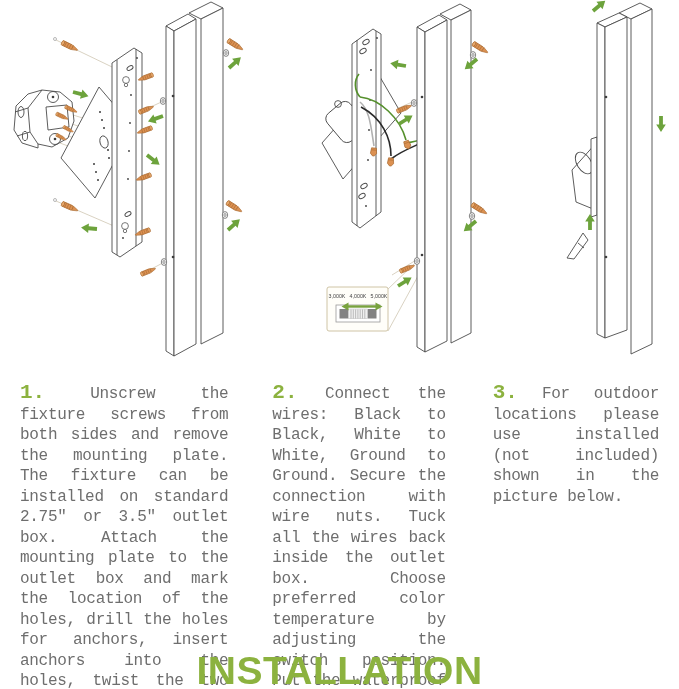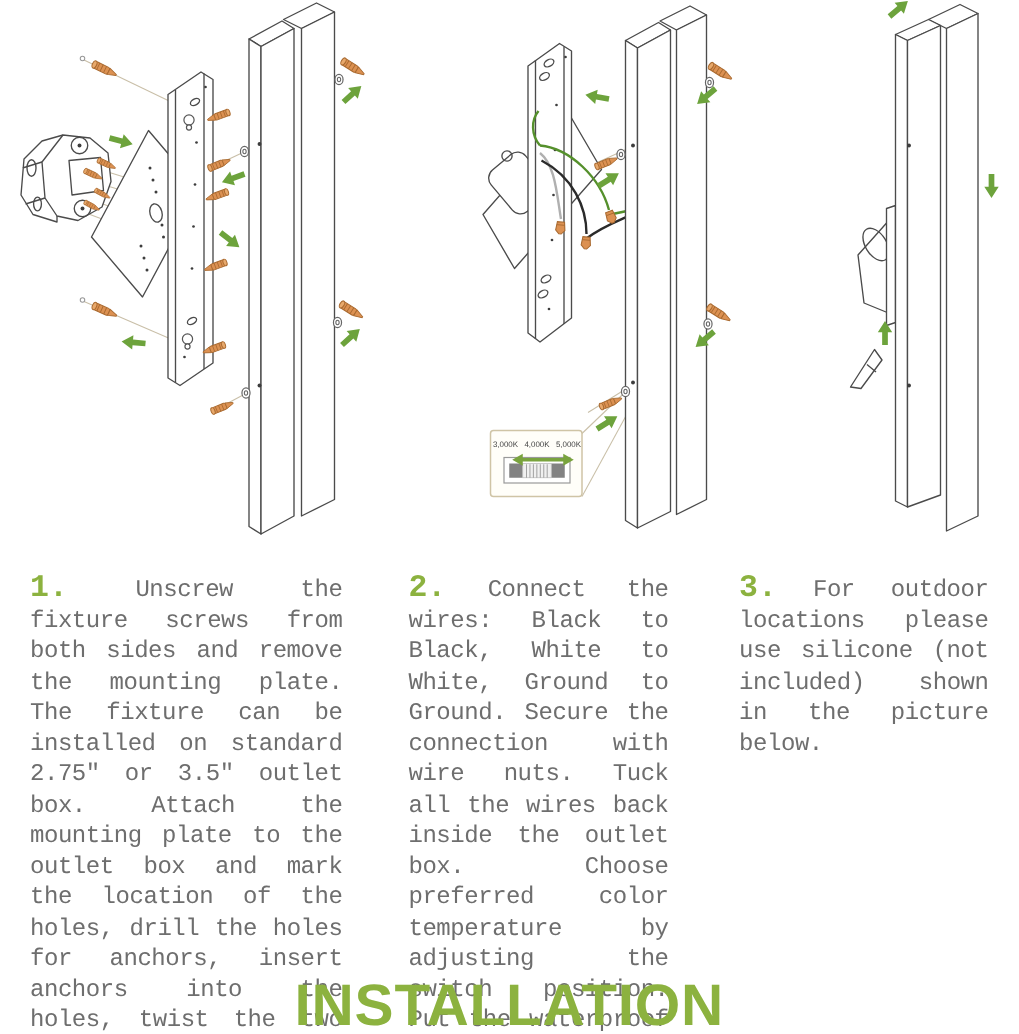--- a/index.html
+++ b/index.html
@@ -258,17 +258,17 @@
 
       <use href="#arr" transform="translate(113,11) rotate(-40)"></use>
       <use href="#arr" transform="translate(181,116) rotate(90)"></use>
       <use href="#arr" transform="translate(110,230) rotate(-90)"></use>
     </svg>
   </div>
 
   <div class="steps">
     <p class="step step1"><span class="num">1.</span> <span>Unscrew the fixture screws from both sides and remove the mounting plate. The fixture can be installed on standard 2.75" or 3.5" outlet box. Attach the mounting plate to the outlet box and mark the location of the holes, drill the holes for anchors, insert anchors into the holes, twist the two self-tapping screws. Cover the outlet box with the decorative plate, attach the mounting plate using mounting screws, and tighten self-tapping screws.</span></p>
     <p class="step step2"><span class="num">2.</span> <span>Connect the wires: Black to Black, White to White, Ground to Ground. Secure the connection with wire nuts. Tuck all the wires back inside the outlet box. Choose preferred color temperature by adjusting the switch position. Put the waterproof gasket on each fixture screw. Place the wall sconce on the mounting plate and secure it using fixture screws.</span></p>
-    <p class="step step3"><span class="num">3.</span> <span>For outdoor locations please use silicone (not included) shown in the picture below.</span></p>
+    <p class="step step3"><span class="num">3.</span> <span>For outdoor locations please use installed (not included) shown in the picture below.</span></p>
   </div>
 
   <h1 class="title">INSTALLATION</h1>
 </div>
 
 </body></html>

